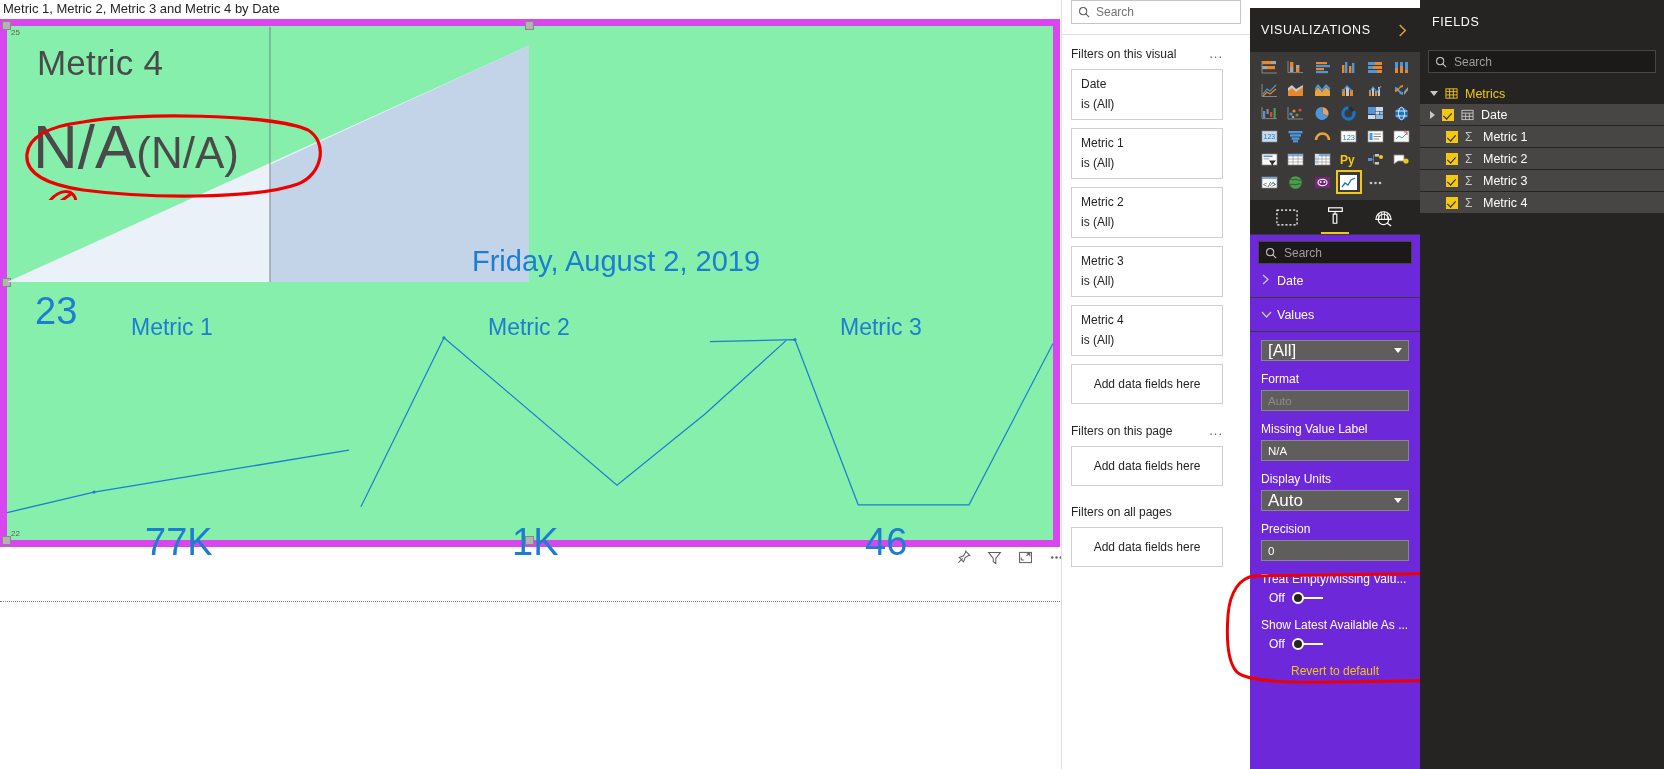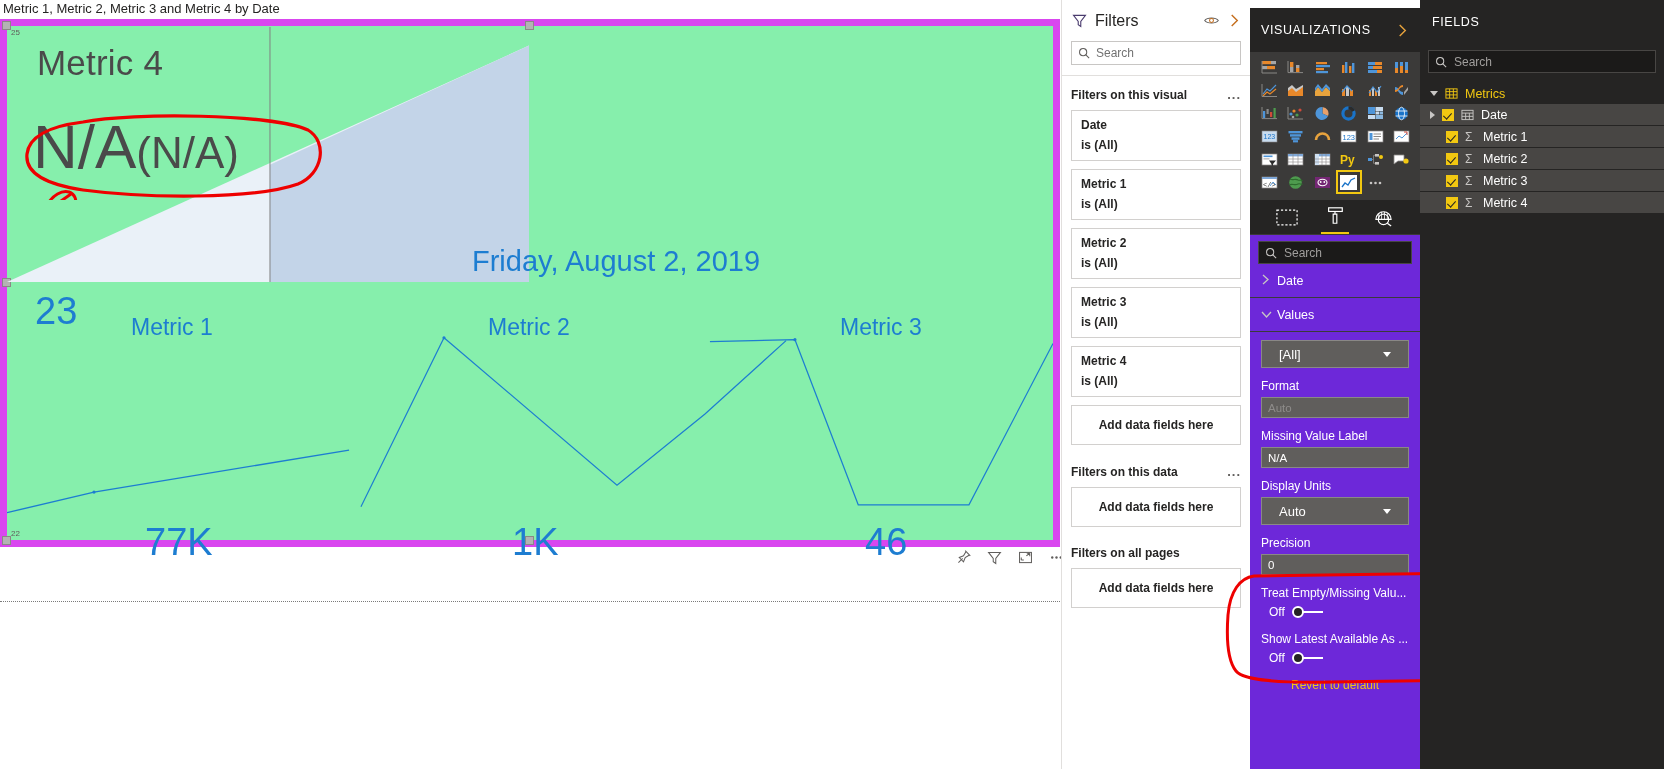--- a/index.html
+++ b/index.html
@@ -95,21 +95,21 @@
   }
   .filters-title { font-size: 16px; color: #252423; margin-left: 7px; flex: 1; }
   .fh-ico { color: #605e5c; display:block; }
   .fh-chev { color: #c46d1b; display:block; }
   .filters-search {
     margin: 0 9px 10px 9px; height: 24px; border: 1px solid #c8c6c4;
     display: flex; align-items: center; padding: 0 6px; color: #605e5c;
   }
   .filters-search span { margin-left: 6px; font-size: 12px; color: #727272; }
   .pane-divider { height: 1px; background: #e1dfdd; margin: 0; }
-  .filter-group { padding: 11px 9px 0 9px; font-weight: bold; }
+  .filter-group { padding: 11px 27px 0 9px; }
   .fg-head {
     display: flex; align-items: center; justify-content: space-between;
     font-size: 12px; color: #252423; margin-bottom: 8px;
   }
   .fg-dots { color: #605e5c; letter-spacing: 1px; font-size: 13px; }
   .filter-card {
     border: 1px solid #d2d0ce; padding: 7px 9px 8px 9px; margin-bottom: 8px;
     background: #fff;
   }
   .fc-name { font-size: 12px; color: #252423; margin-bottom: 6px; }
@@ -157,22 +157,22 @@
   }
   .field-search span { font-size: 12px; color: #a19f9d; margin-left: 7px; }
   .wellsec {
     display: flex; align-items: center; gap: 7px; height: 34px;
     padding: 0 11px; border-bottom: 1px solid #3b3a39; font-size: 12.5px;
     color: #ffffff;
   }
   .wellsec .chev { color: #c8c6c4; width: 9px; display: block; }
   .vz-body { padding: 8px 11px 0 11px; }
   .vz-select {
-    height: 28px; background: #605e5c; border: 1px solid #8a8886; color: #fff;
-    font-size: 13px; display: flex; align-items: center; padding: 0 17px;
+    height: 21px; background: #605e5c; border: 1px solid #8a8886; color: #fff;
+    font-size: 17px; display: flex; align-items: center; padding: 0 6px;
     margin-bottom: 11px; justify-content: space-between;
   }
   .vz-label { font-size: 12px; color: #ffffff; margin-bottom: 4px; }
   .vz-input {
     height: 21px; background: #605e5c; border: 1px solid #8a8886; color: #fff;
     font-size: 11.5px; display: flex; align-items: center; padding: 0 6px;
     margin-bottom: 11px;
   }
   .vz-input.placeholder { color: #8e8c8a; }
   .caret { width: 0; height: 0; border-left: 4px solid transparent;
@@ -304,33 +304,20 @@
         <circle cx="5" cy="10" r="1.4" fill="#605e5c"></circle>
         <circle cx="10" cy="10" r="1.4" fill="#605e5c"></circle>
         <circle cx="15" cy="10" r="1.4" fill="#605e5c"></circle>
       </svg>
     </div>
 
     <div class="dotted-sep"></div>
   </div>
 
   <div class="filters-pane">
-    <div class="filters-head">
-      <svg width="17" height="17" viewBox="0 0 20 20" class="fh-ico">
-        <path d="M3,4 L17,4 L11.5,11 L11.5,17 L8.5,15 L8.5,11 Z" fill="none" stroke="#4a3b6e" stroke-width="1.3"></path>
-      </svg>
-      <div class="filters-title">Filters</div>
-      <svg width="17" height="17" viewBox="0 0 20 20" class="fh-ico" style="margin-right:8px">
-        <path d="M2,10 C5,6 15,6 18,10 C15,14 5,14 2,10 Z" fill="none" stroke="#605e5c" stroke-width="1.2"></path>
-        <circle cx="10" cy="10" r="2.3" fill="none" stroke="#c46d1b" stroke-width="1.2"></circle>
-      </svg>
-      <svg width="13" height="15" viewBox="0 0 14 16" class="fh-chev">
-        <path d="M4,2 L10,8 L4,14" fill="none" stroke="#c46d1b" stroke-width="1.5"></path>
-      </svg>
-    </div>
 
     <div class="filters-search">
       <svg width="12" height="12" viewBox="0 0 14 14">
         <circle cx="6" cy="6" r="4.2" fill="none" stroke="#605e5c" stroke-width="1.2"></circle>
         <path d="M9.2,9.2 L13,13" stroke="#605e5c" stroke-width="1.2"></path>
       </svg>
       <span>Search</span>
     </div>
     <div class="pane-divider"></div>
 
@@ -359,21 +346,21 @@
       <div class="filter-card">
         <div class="fc-name">Metric 4</div>
         <div class="fc-cond">is (All)</div>
       </div>
 
       <div class="drop-card">Add data fields here</div>
     </div>
 
     <div class="filter-group">
       <div class="fg-head">
-        <span>Filters on this data</span>
+        <span>Filters on this page</span>
         <span class="fg-dots">...</span>
       </div>
       <div class="drop-card">Add data fields here</div>
     </div>
 
     <div class="filter-group">
       <div class="fg-head">
         <span>Filters on all pages</span>
       </div>
       <div class="drop-card">Add data fields here</div>

